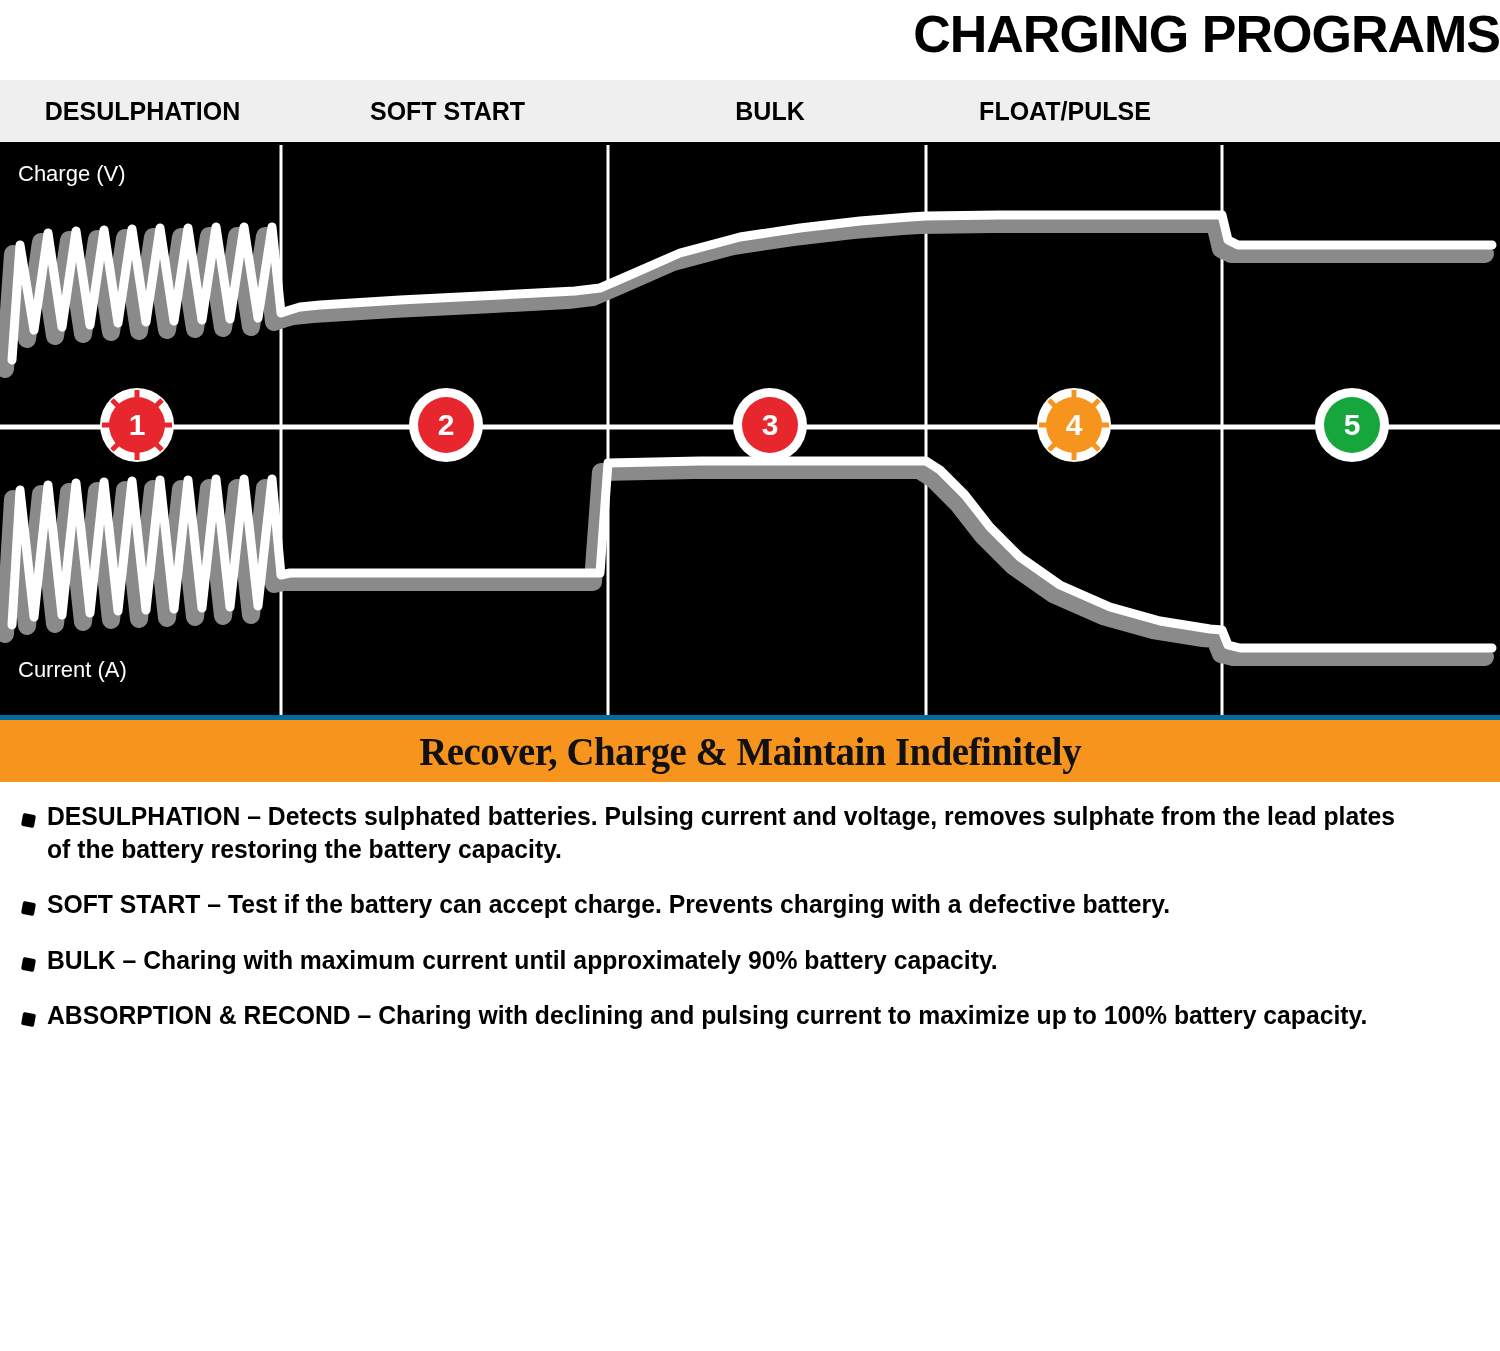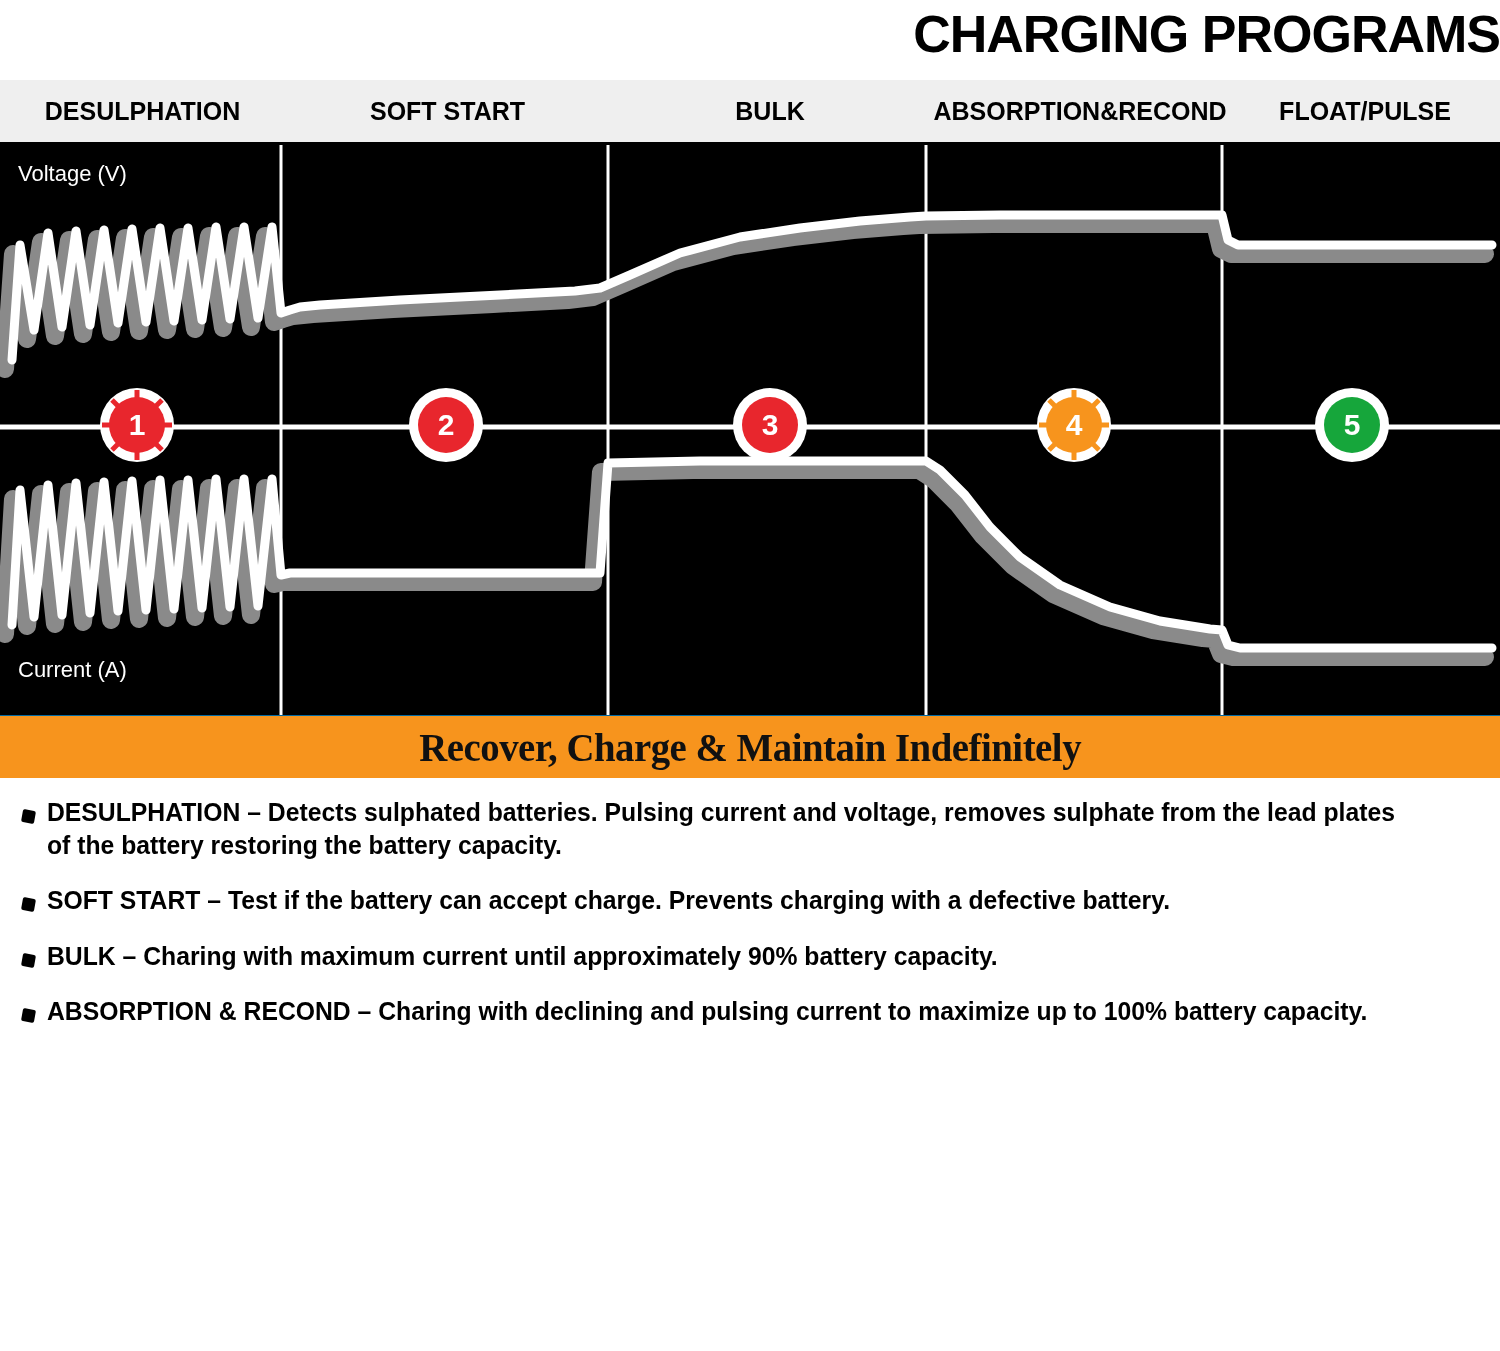--- a/index.html
+++ b/index.html
@@ -108,21 +108,21 @@
     pointer-events: none;
   }
 
   
   .banner {
     background: #f7941d;
     height: 62px;
     display: flex;
     align-items: center;
     justify-content: center;
-    border-top: 1px solid #0369a1;
+    border-top: 5px solid #0369a1;
   }
   .banner-text {
     font-family: "Liberation Serif", serif;
     font-weight: bold;
     font-size: 40px;
     color: #111;
     letter-spacing: -0.5px;
     font-style: normal;
     transform: scaleX(0.97);
   }
@@ -164,21 +164,20 @@
 </style>
 </head>
 <body>
 
 <div class="title">CHARGING PROGRAMS</div>
 
 <div class="stage-header">
   <div class="cell cell-0">DESULPHATION</div>
   <div class="cell cell-1">SOFT START</div>
   <div class="cell cell-2">BULK</div>
-  <div class="cell cell-3">ABSORPTION&amp;RECOND</div>
   <div class="cell cell-4">FLOAT/PULSE</div>
 </div>
 
 <div class="graph">
   <svg width="1500" height="570" viewBox="0 0 1500 570">
 
     <g stroke="#ffffff" stroke-width="3">
       <line x1="281" y1="0" x2="281" y2="570"></line>
       <line x1="608" y1="0" x2="608" y2="570"></line>
       <line x1="926" y1="0" x2="926" y2="570"></line>
@@ -191,21 +190,21 @@
     </g>
 
     <line x1="0" y1="282" x2="1500" y2="282" stroke="#ffffff" stroke-width="5"></line>
 
     <g fill="none" stroke-linecap="round" stroke-linejoin="round">
       <path d="M12,480 L20,345 L34,472 L48,340 L62,470 L76,338 L90,468 L104,337 L118,466 L132,336 L146,465 L160,335 L174,464 L188,335 L202,463 L216,334 L230,462 L244,334 L258,461 L272,334 L281,430 L290,428 L330,428 L450,428 L560,428 L600,428 L608,318 L700,316 L800,316 L900,316 L926,316 L940,325 L965,350 L990,382 L1020,412 L1060,440 L1110,462 L1160,476 L1210,484 L1222,485 L1228,500 L1240,503 L1320,503 L1420,503 L1492,503" stroke="#8a8a8a" stroke-width="18" transform="translate(-7,9)"></path>
       <path d="M12,480 L20,345 L34,472 L48,340 L62,470 L76,338 L90,468 L104,337 L118,466 L132,336 L146,465 L160,335 L174,464 L188,335 L202,463 L216,334 L230,462 L244,334 L258,461 L272,334 L281,430 L290,428 L330,428 L450,428 L560,428 L600,428 L608,318 L700,316 L800,316 L900,316 L926,316 L940,325 L965,350 L990,382 L1020,412 L1060,440 L1110,462 L1160,476 L1210,484 L1222,485 L1228,500 L1240,503 L1320,503 L1420,503 L1492,503" stroke="#ffffff" stroke-width="9"></path>
     </g>
   </svg>
 
-  <div class="axis-label axis-voltage">Voltage (V)</div>
+  <div class="axis-label axis-voltage">Charge (V)</div>
   <div class="axis-label axis-current">Current (A)</div>
 
   <div class="marker m1">
     <svg class="rays" viewBox="0 0 74 74">
       <g stroke="#e8262d" stroke-width="5" stroke-linecap="butt">
         <line x1="37" y1="2" x2="37" y2="10"></line>
         <line x1="37" y1="64" x2="37" y2="72"></line>
         <line x1="2" y1="37" x2="10" y2="37"></line>
         <line x1="64" y1="37" x2="72" y2="37"></line>
         <line x1="12" y1="12" x2="18" y2="18"></line>

